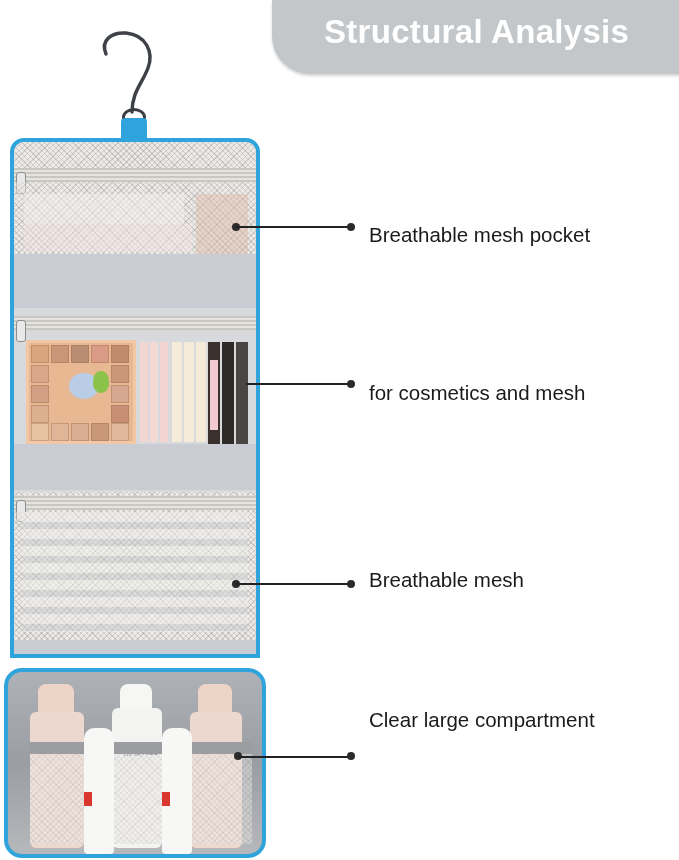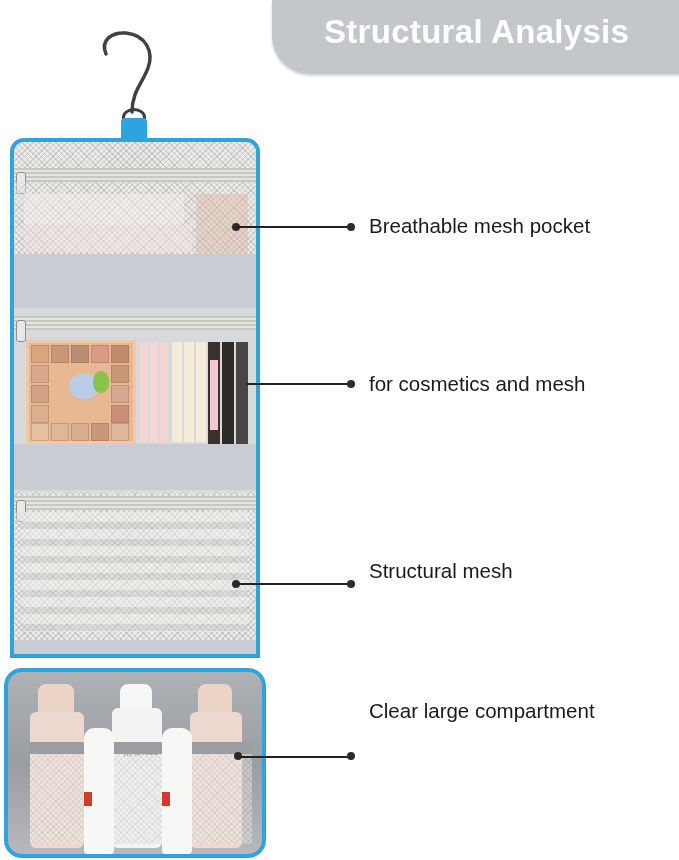--- a/index.html
+++ b/index.html
@@ -84,21 +84,21 @@
   .cap { position: absolute; border-radius: 8px 8px 2px 2px; }
   .mesh-strip { position: absolute; left: 22px; top: 70px; width: 222px; height: 12px; background: #9b9da1; }
   .label-cn { position: absolute; font-size: 9px; color: #555; white-space: nowrap; }
 
   
   .callout { position: absolute; left: 0; }
   .leader { position: absolute; height: 1.5px; background: #222; }
   .dot { position: absolute; width: 8px; height: 8px; border-radius: 50%; background: #2b2b2b; }
   .callout-text {
     position: absolute; left: 369px; font-family: "Liberation Sans", sans-serif;
-    font-size: 20.5px; line-height: 24px; color: #1a1a1a; white-space: nowrap;
+    font-size: 20.5px; line-height: 24px; color: #1a1a1a; white-space: nowrap; margin-top: 9px;
   }
 </style>
 </head>
 <body>
 
 <div class="header-pill">
   <div class="header-title">Structural Analysis</div>
 </div>
 
 <div class="bag">
@@ -205,21 +205,21 @@
   <div class="callout-text" style="top:372px;">
     <div>for cosmetics and mesh</div>
   </div>
 </div>
 
 <div class="callout">
   <div class="dot" style="left:232px;top:580px;"></div>
   <div class="leader" style="left:236px;top:583px;width:116px;"></div>
   <div class="dot" style="left:347px;top:580px;"></div>
   <div class="callout-text" style="top:559px;">
-    <div>Structural mesh</div>
+    <div>Breathable mesh</div>
   </div>
 </div>
 
 <div class="callout">
   <div class="dot" style="left:234px;top:752px;"></div>
   <div class="leader" style="left:238px;top:756px;width:114px;"></div>
   <div class="dot" style="left:347px;top:752px;"></div>
   <div class="callout-text" style="top:699px;">
     <div>Clear large compartment</div>
   </div>

